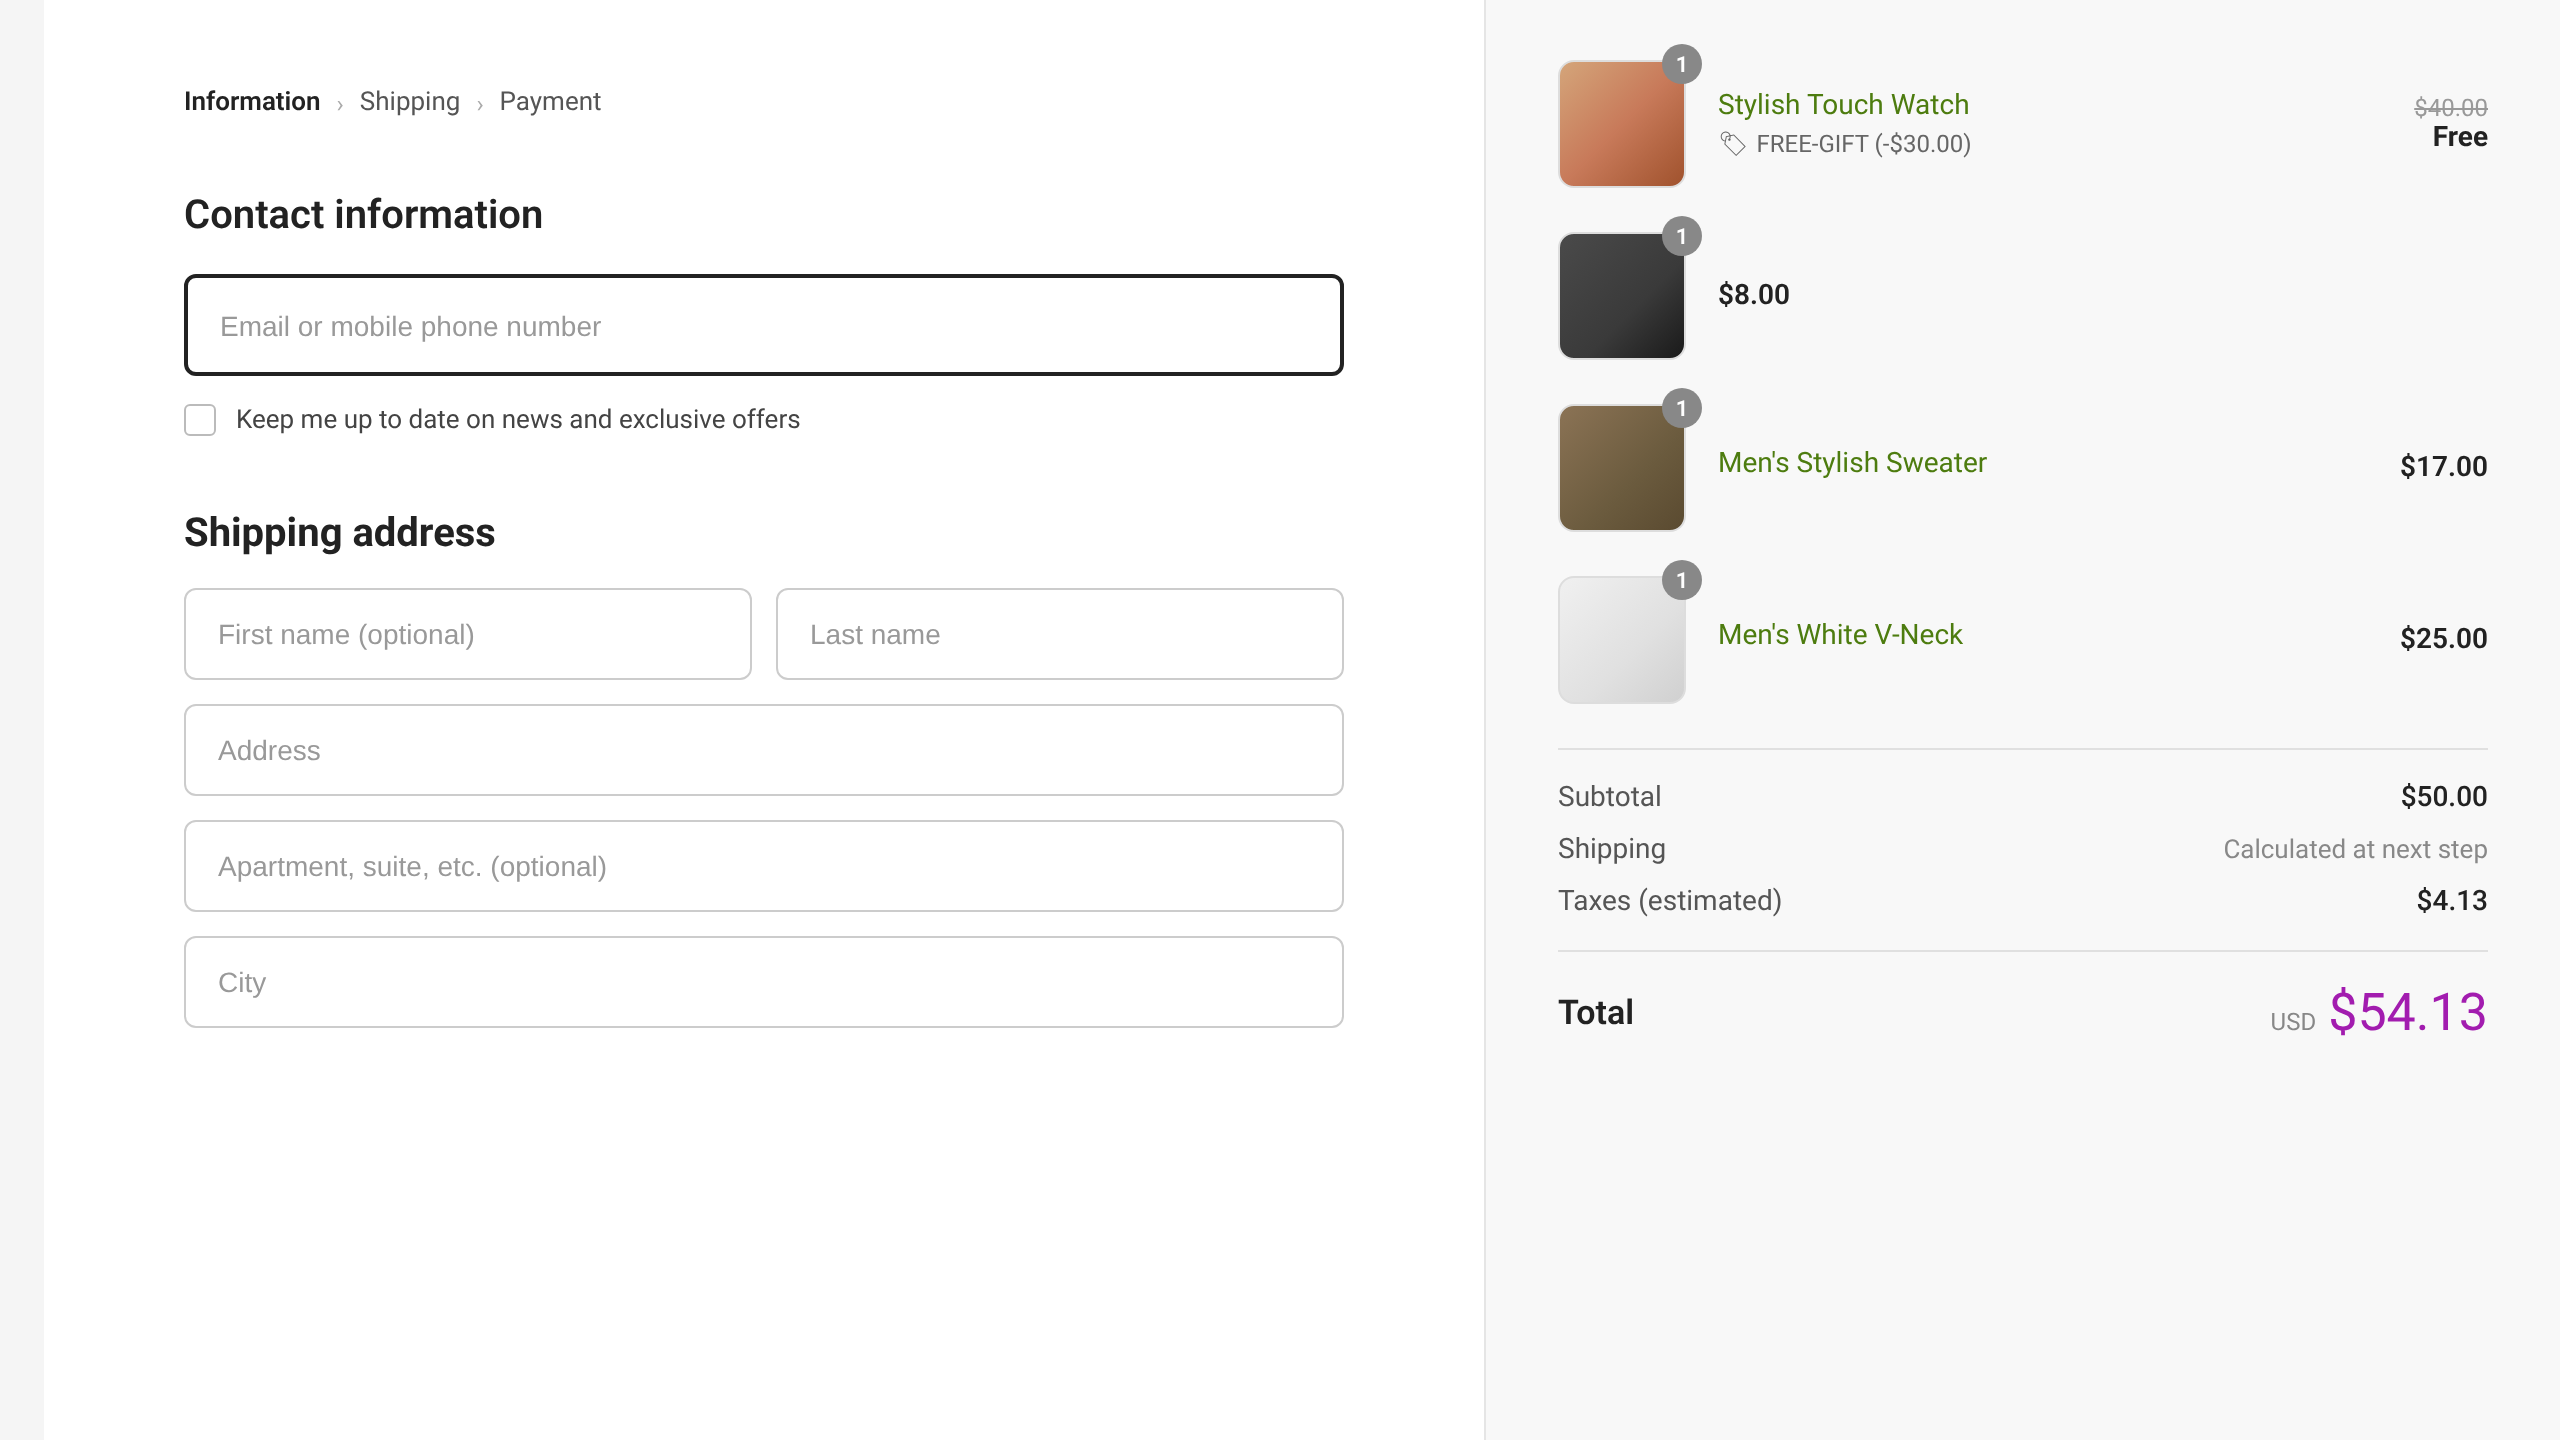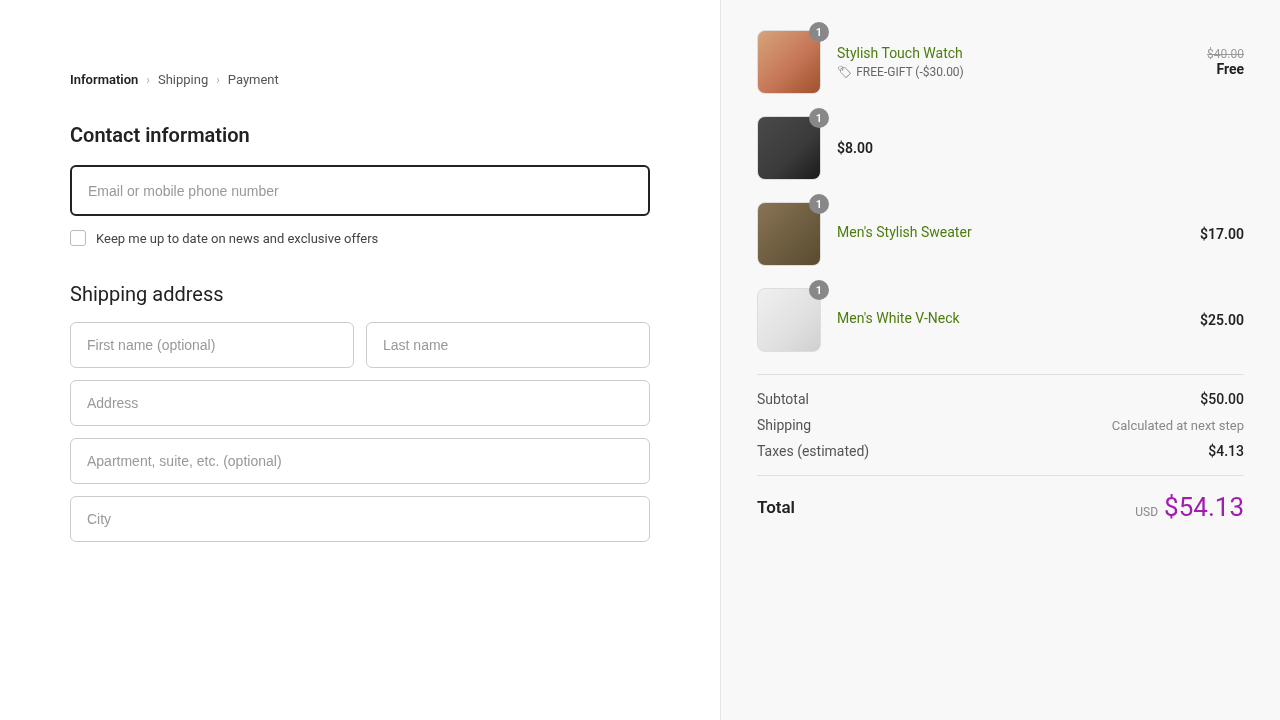--- a/index.html
+++ b/index.html
@@ -9,22 +9,23 @@
       display: flex;
       height: 720px;
       width: 1280px;
       overflow: hidden;
     }
 
     
     .left-panel {
       flex: 0 0 720px;
       background: #ffffff;
-      padding: 72px 70px 40px 70px;
+      padding: 44px 70px 40px 70px;
       overflow-y: auto;
+      margin-left: 22px;
     }
 
     
     .breadcrumb {
       display: flex;
       align-items: center;
       gap: 8px;
       margin-bottom: 36px;
       font-size: 13px;
       color: #888;
@@ -86,21 +87,21 @@
       background: #fff;
       cursor: pointer;
       appearance: none;
       -webkit-appearance: none;
       border-radius: 3px;
     }
 
     
     .shipping-title {
       font-size: 20px;
-      font-weight: 400;
+      font-weight: 700;
       color: #222;
       margin-bottom: 16px;
     }
 
     
     .form-row {
       display: flex;
       gap: 12px;
       margin-bottom: 12px;
     }

